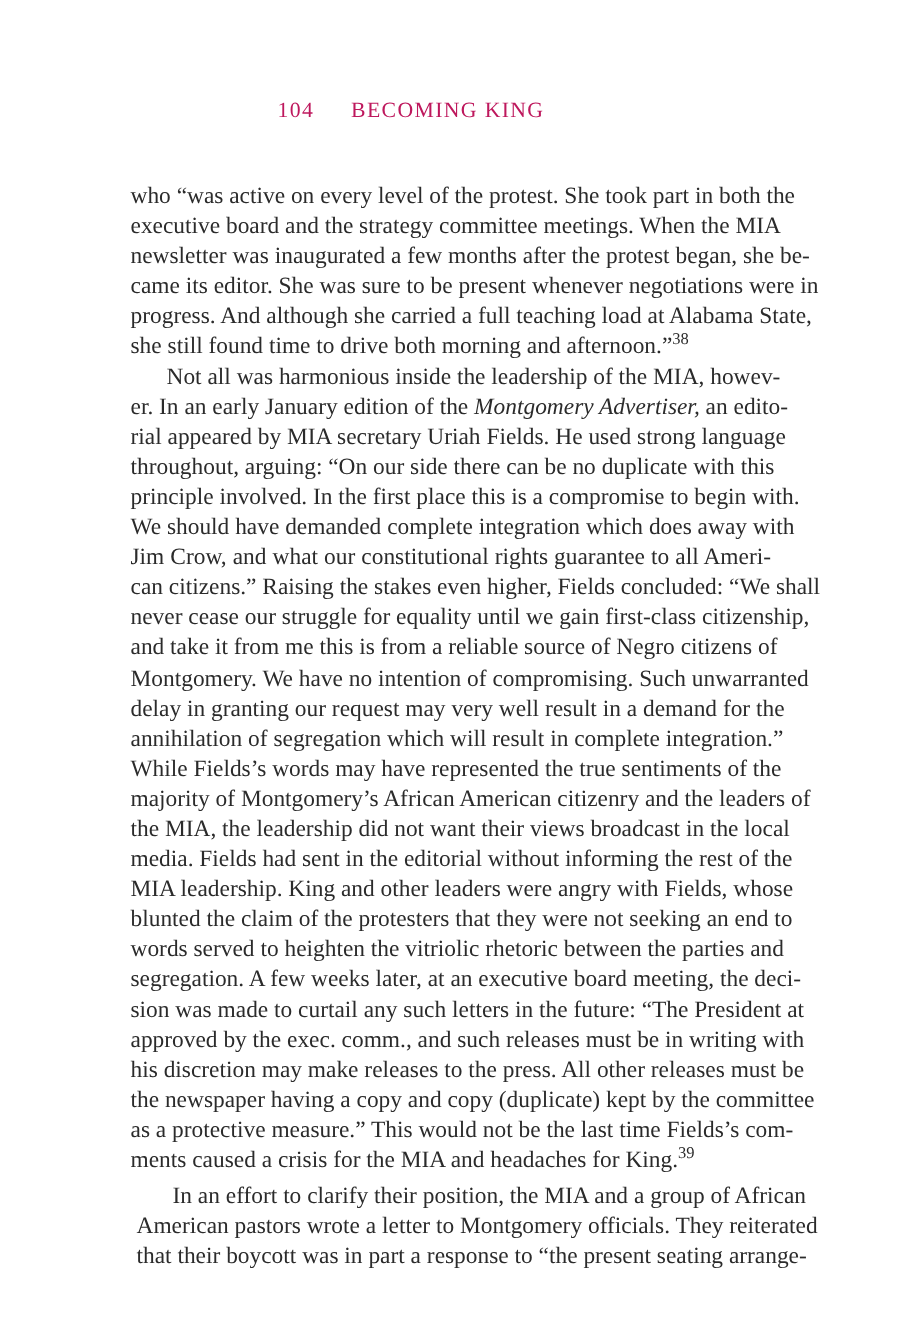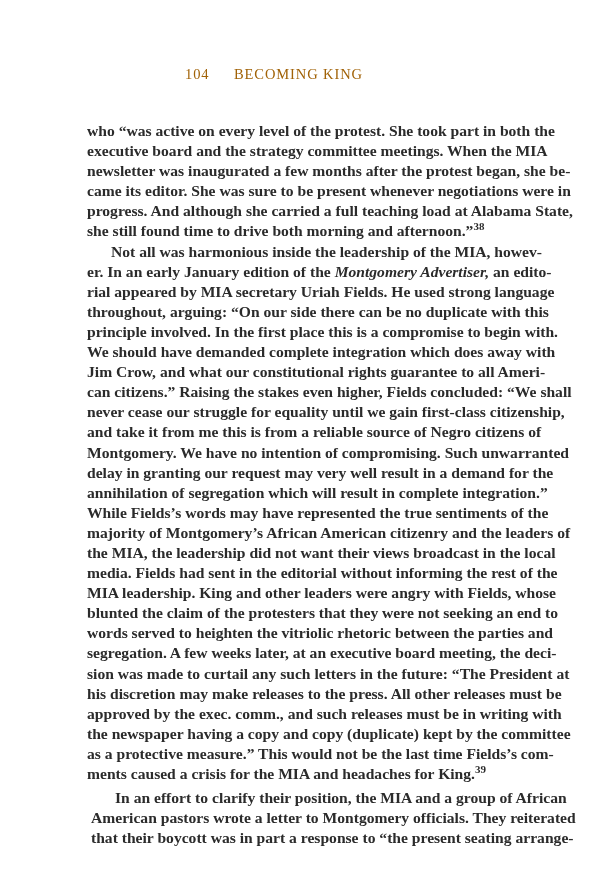--- a/index.html
+++ b/index.html
@@ -16,41 +16,40 @@
       color: #2b2b2b;
     }
     .running-head {
       position: absolute;
       top: 66px;
       left: 0;
       width: 548px;
       text-align: center;
       font-size: 14.5px;
       letter-spacing: 0.9px;
-      color: #a16207;
+      color: #be185d;
       white-space: nowrap;
     }
     .running-head .folio {
       display: inline-block;
       margin-right: 20px;
     }
     .running-head .title {
       display: inline-block;
       text-transform: uppercase;
     }
     .body-text {
       position: absolute;
       top: 121px;
       left: 87px;
       width: 427px;
       font-size: 15.6px;
       line-height: 20.1px;
       text-align: justify;
       hyphens: manual;
-      font-weight: bold;
     }
     .body-text p {
       margin: 0;
     }
     .line {
       display: block;
       text-align: justify;
       text-align-last: justify;
       white-space: nowrap;
     }
@@ -97,22 +96,22 @@
       <span class="line"><span>annihilation of segregation which will result in complete integration.”</span></span>
       <span class="line"><span>While Fields’s words may have represented the true sentiments of the</span></span>
       <span class="line"><span>majority of Montgomery’s African American citizenry and the leaders of</span></span>
       <span class="line"><span>the MIA, the leadership did not want their views broadcast in the local</span></span>
       <span class="line"><span>media. Fields had sent in the editorial without informing the rest of the</span></span>
       <span class="line"><span>MIA leadership. King and other leaders were angry with Fields, whose</span></span>
       <span class="line"><span>blunted the claim of the protesters that they were not seeking an end to</span></span>
       <span class="line"><span>words served to heighten the vitriolic rhetoric between the parties and</span></span>
       <span class="line"><span>segregation. A few weeks later, at an executive board meeting, the deci-</span></span>
       <span class="line"><span>sion was made to curtail any such letters in the future: “The President at</span></span>
+      <span class="line"><span>approved by the exec. comm., and such releases must be in writing with</span></span>
       <span class="line"><span>his discretion may make releases to the press. All other releases must be</span></span>
-      <span class="line"><span>approved by the exec. comm., and such releases must be in writing with</span></span>
       <span class="line"><span>the newspaper having a copy and copy (duplicate) kept by the committee</span></span>
       <span class="line"><span>as a protective measure.” This would not be the last time Fields’s com-</span></span>
       <span class="line last"><span>ments caused a crisis for the MIA and headaches for King.</span><sup>39</sup></span>
     </p>
     <p style="margin: 4px;">
       <span class="line" style="text-indent: 24px;"><span>In an effort to clarify their position, the MIA and a group of African</span></span>
       <span class="line"><span>American pastors wrote a letter to Montgomery officials. They reiterated</span></span>
       <span class="line"><span>that their boycott was in part a response to “the present seating arrange-</span></span>
     </p>
   </div>

